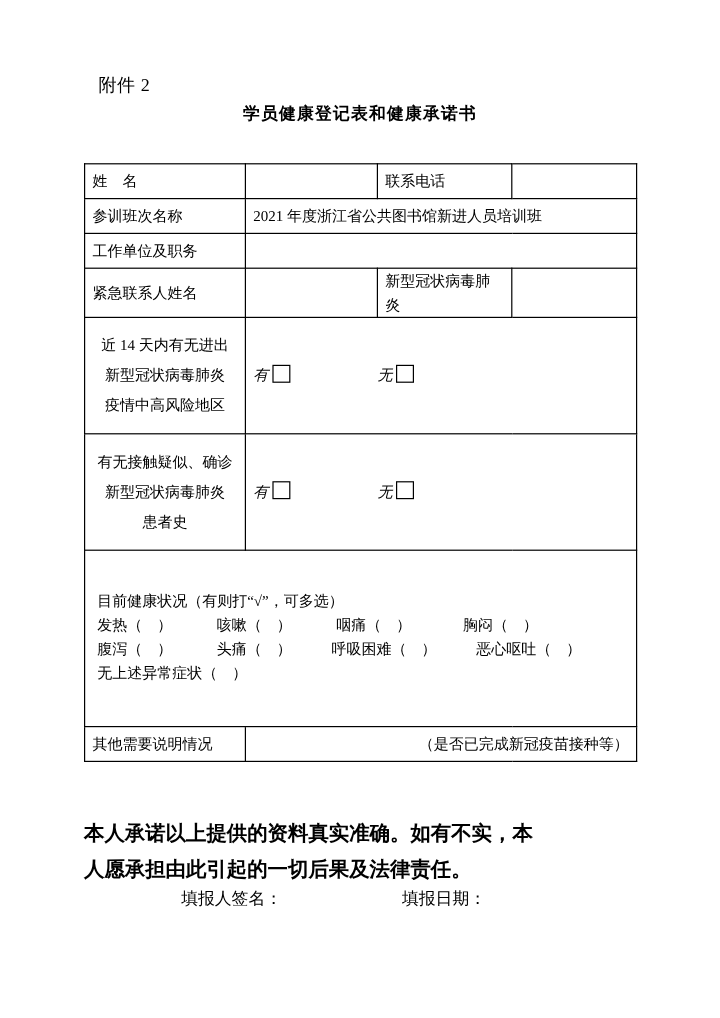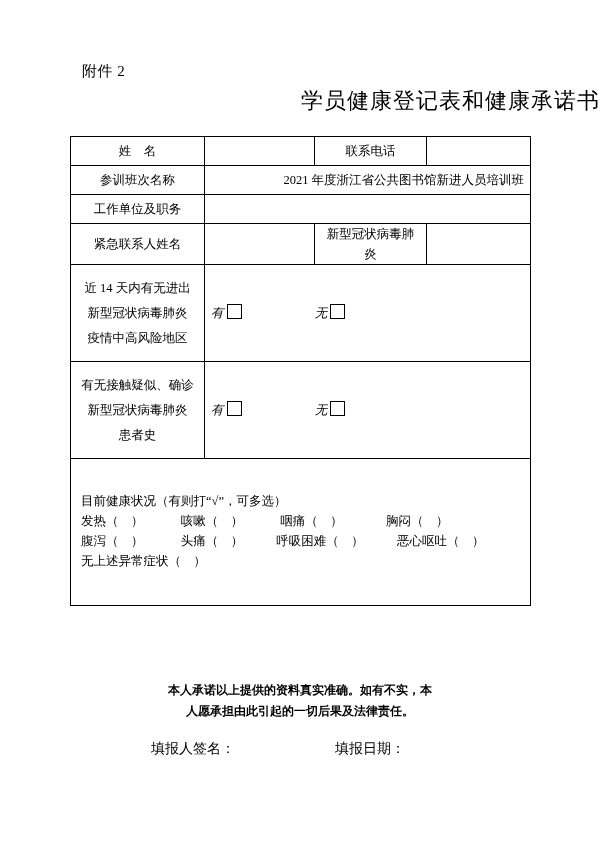--- a/index.html
+++ b/index.html
@@ -27,45 +27,44 @@
     left: 82px;
     top: 62px;
     font-size: 15px;
     letter-spacing: 0.5px;
   }
   .doc-title {
     position: absolute;
     left: 0;
     right: 0;
     top: 86px;
-    text-align: right;
-    font-size: 22px;
-    font-weight: normal;
+    text-align: center;
+    font-size: 14px;
+    font-weight: bold;
     letter-spacing: 1px;
   }
   table.form {
     position: absolute;
     left: 70px;
     top: 136px;
     width: 460px;
     border-collapse: collapse;
     table-layout: fixed;
   }
   table.form td {
     border: 1px solid #000;
     font-size: 12.5px;
     padding: 0 6px;
     vertical-align: middle;
     line-height: 1.6;
   }
   td.lab-center {
-    text-align: center;
   }
   td.lab-left {
-    text-align: right;
+    text-align: left;
     margin-left: 36px;
   }
   .h-row td {
     height: 28px;
   }
   .tall-label {
     text-align: center;
     vertical-align: top;
     padding-top: 6px;
   }
@@ -117,22 +116,21 @@
   .other-note {
     text-align: right;
     font-size: 12px;
     padding-right: 6px;
   }
   .promise {
     position: absolute;
     left: 70px;
     width: 460px;
     top: 680px;
-    text-align: center;
-    font-size: 12px;
+    font-size: 17px;
     font-weight: bold;
     line-height: 1.75;
   }
   .sign-row {
     position: absolute;
     left: 70px;
     width: 460px;
     top: 740px;
     font-size: 14px;
   }
@@ -225,20 +223,24 @@
             <span class="sym sym-pad2">头痛（　）</span>
             <span class="sym sym-pad2">呼吸困难（　）</span>
             <span class="sym">恶心呕吐（　）</span>
           </span>
           <span class="health-line">
             <span class="sym">无上述异常症状（　）</span>
           </span>
         </td>
       </tr>
 
+      <tr class="h-row">
+        <td class="lab-center">其他需要说明情况</td>
+        <td class="other-note" colspan="3">（是否已完成新冠疫苗接种等）</td>
+      </tr>
     </tbody>
   </table>
 
   <div class="promise">
     <div>本人承诺以上提供的资料真实准确。如有不实，本</div>
     <div>人愿承担由此引起的一切后果及法律责任。</div>
   </div>
 
   <div class="sign-row">
     <span class="sign-name">填报人签名：</span>

